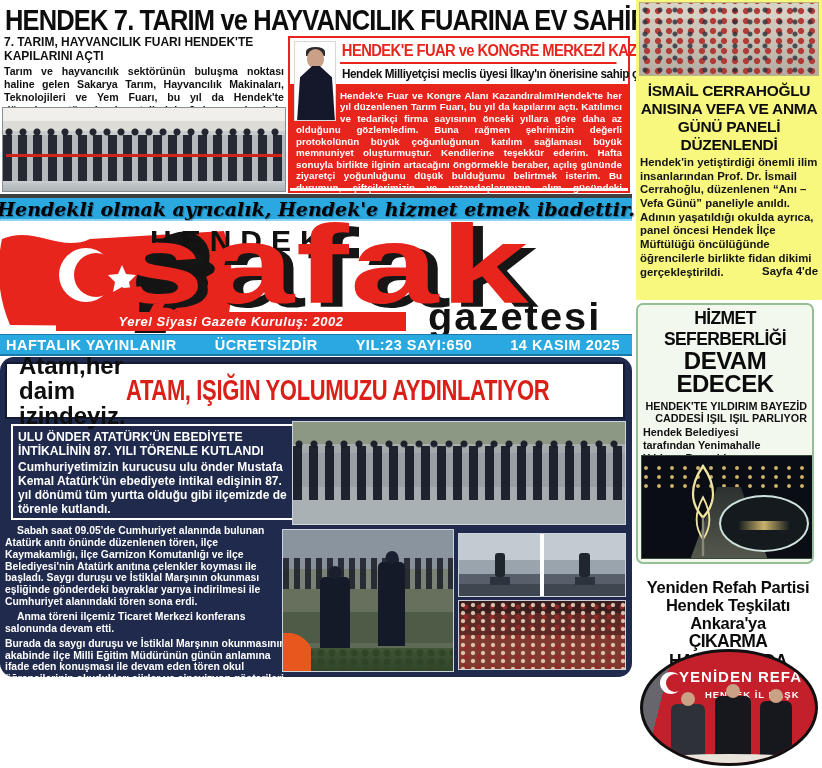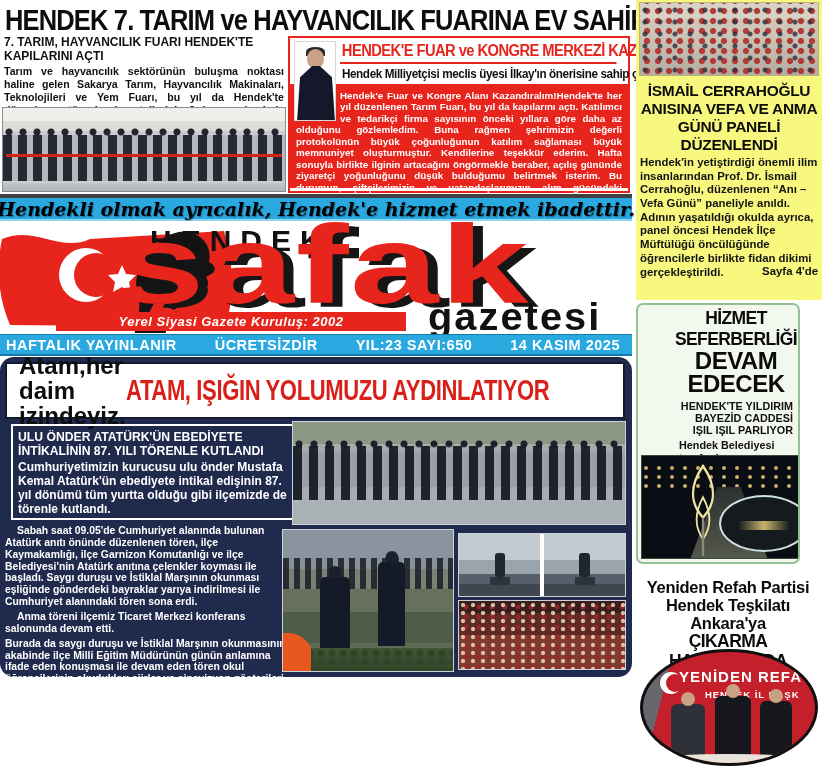--- a/index.html
+++ b/index.html
@@ -142,22 +142,22 @@
       radial-gradient(circle at 4px 4px, rgba(176,48,44,.92) 2.6px, transparent 3.6px),
       linear-gradient(180deg,#d6d2c6 0 22%,#cdc6ba 22% 40%,#b3aca2 100%);
     background-size:15px 12px, 11px 10px, 100% 100%;
     background-position:0 26px, 3px 34px, 0 0; }
   .cerrah-title { position:absolute; left:638px; top:82px; width:182px; text-align:center;
     font-size:15.5px; font-weight:bold; color:#0c0c0c; line-height:1.16; letter-spacing:-.3px; }
   .cerrah-body { position:absolute; left:640px; top:156px; width:178px;
     font-size:11.4px; font-weight:bold; color:#131313; line-height:1.2; }
   .cerrah-body .pageref { text-align:right; margin-top:-14px; }
 
-  .hizmet-box { position:absolute; left:636px; top:303px; width:164px; height:261px;
-    background:#f3f8ef; border:2px solid #94bf94; border-radius:7px; overflow:hidden;padding-left:36px; }
+  .hizmet-box { position:absolute; left:636px; top:303px; width:178px; height:261px;
+    background:#f3f8ef; border:2px solid #94bf94; border-radius:7px; overflow:hidden; }
   .hizmet-t1 { text-align:center; font-size:17.5px; font-weight:bold; color:#0b0b0b; margin-top:3px;
     letter-spacing:-.6px; }
   .hizmet-t2 { text-align:center; font-size:24px; font-weight:bold; color:#0b0b0b; letter-spacing:-.5px;
     line-height:.95; margin-bottom:4px; }
   .hizmet-kicker { font-size:10.8px; font-weight:bold; color:#101010; margin:0 5px; line-height:1.15;text-align:right; }
   .hizmet-body { font-size:10.8px; font-weight:bold; color:#101010; margin:2px 20px 0 5px; line-height:1.18; }
   .hizmet-vert { position:absolute; right:2px; top:158px; height:90px; writing-mode:vertical-rl;
     transform:rotate(180deg); font-size:10.5px; font-weight:bold; color:#101010; }
   .photo-night { position:absolute; left:3px; bottom:3px; width:176px; height:104px; background:#0a0d13;
     border:1px solid #3a4a3a; overflow:hidden; }

